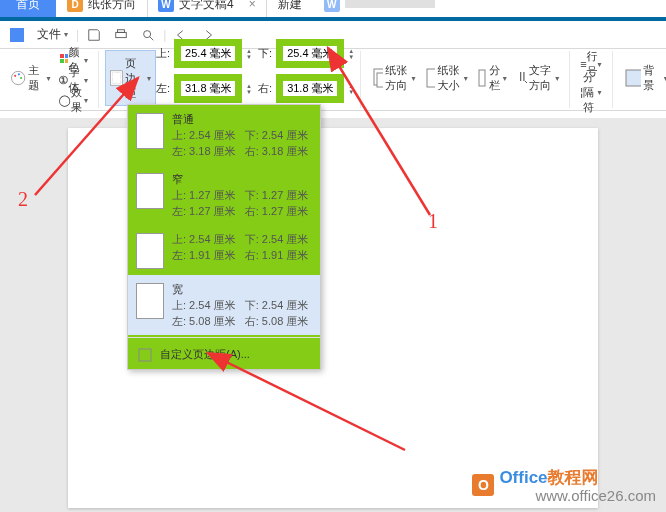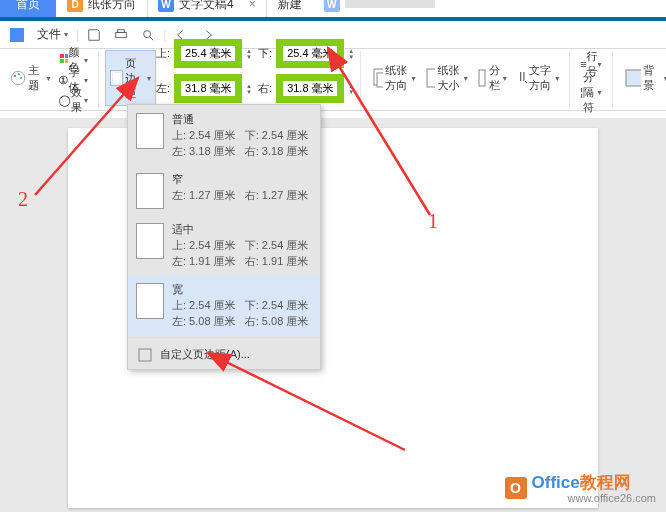--- a/index.html
+++ b/index.html
@@ -33,37 +33,37 @@
   .margin-field { display: flex; align-items: center; gap: 4px; font-size: 11px; }
   .margin-input { width: 68px; height: 29px; border: 7px solid #84cc16; padding: 0 4px; font-size: 11px; }
   .spinner { display: flex; flex-direction: column; }
   .spinner span { font-size: 6px; line-height: 6px; color: #666; cursor: pointer; }
   
   .margins-btn { background: #d9e6f7; border: 1px solid #a8c8f0; }
   
   .workspace { position: absolute; top: 118px; left: 0; right: 0; bottom: 0; background: #e8e8e8; }
   .page { margin: 10px auto; background: #fff; box-shadow: 0 1px 3px rgba(0,0,0,0.2); width: 530px; height: 380px; }
   
-  .dropdown { position: absolute; top: 104px; left: 127px; width: 194px; background: #e5e5e5; border: 1px solid #ccc; box-shadow: 2px 2px 6px rgba(0,0,0,0.25); z-index: 10; }
+  .dropdown { position: absolute; top: 104px; left: 127px; width: 194px; background: #84cc16; border: 1px solid #ccc; box-shadow: 2px 2px 6px rgba(0,0,0,0.25); z-index: 10; }
   .dd-item { display: flex; padding: 6px 8px; gap: 8px; cursor: pointer; }
   .dd-item.selected { background: #d9e6f7; }
   .dd-thumb { width: 28px; height: 36px; border: 1px solid #999; background: #fff; flex-shrink: 0; margin-top: 2px; }
   .dd-info { flex: 1; font-size: 11px; line-height: 16px; color: #555; }
   .dd-name { color: #333; }
   .dd-sep { height: 1px; background: #e0e0e0; margin: 2px 0; }
   .dd-custom { display: flex; align-items: center; gap: 8px; padding: 7px 10px; cursor: pointer; font-size: 11px; }
   
   .arrow { position: absolute; z-index: 20; pointer-events: none; }
   .annot { position: absolute; color: #e33; font-size: 20px; font-family: serif; z-index: 21; pointer-events: none; }
   
   .watermark { position: absolute; bottom: 8px; right: 10px; display: flex; align-items: center; gap: 5px; font-size: 17px; z-index: 30; }
   .wm-logo { width: 22px; height: 22px; background: #e87b2e; border-radius: 3px; display: flex; align-items: center; justify-content: center; color: #fff; font-weight: bold; font-size: 14px; }
   .wm-text .blue { color: #3a8de0; font-weight: bold; }
   .wm-text .orange { color: #e87b2e; font-weight: bold; }
-  .wm-url { font-size: 11px; color: #888; margin-left: 36px; margin-top: -2px; }
+  .wm-url { font-size: 15px; color: #888; margin-left: 36px; margin-top: -2px; }
   .wm-wrap { display:flex; flex-direction:column; }
 </style>
 </head>
 <body>
 
 <div class="title-tabs">
   <div class="title-tab home">首页</div>
   <div class="title-tab">
     <span class="title-icon wps-orange">D</span>
     <span>纸张方向</span>
@@ -283,27 +283,27 @@
     <div class="dd-info">
       <div class="dd-name">普通</div>
       <div><span>上: 2.54 厘米</span>&nbsp;&nbsp;&nbsp;<span>下: 2.54 厘米</span></div>
       <div><span>左: 3.18 厘米</span>&nbsp;&nbsp;&nbsp;<span>右: 3.18 厘米</span></div>
     </div>
   </div>
   <div class="dd-item">
     <div class="dd-thumb"></div>
     <div class="dd-info">
       <div class="dd-name">窄</div>
+      <div><span>上: 1.27 厘米</span>&nbsp;&nbsp;&nbsp;<span>下: 1.27 厘米</span></div>
       <div><span>左: 1.27 厘米</span>&nbsp;&nbsp;&nbsp;<span>右: 1.27 厘米</span></div>
     </div>
   </div>
   <div class="dd-item">
     <div class="dd-thumb"></div>
     <div class="dd-info">
-      <div class="dd-name">适中</div>
       <div><span>上: 2.54 厘米</span>&nbsp;&nbsp;&nbsp;<span>下: 2.54 厘米</span></div>
       <div><span>左: 1.91 厘米</span>&nbsp;&nbsp;&nbsp;<span>右: 1.91 厘米</span></div>
     </div>
   </div>
   <div class="dd-item selected">
     <div class="dd-thumb"></div>
     <div class="dd-info">
       <div class="dd-name">宽</div>
       <div><span>上: 2.54 厘米</span>&nbsp;&nbsp;&nbsp;<span>下: 2.54 厘米</span></div>
       <div><span>左: 5.08 厘米</span>&nbsp;&nbsp;&nbsp;<span>右: 5.08 厘米</span></div>

